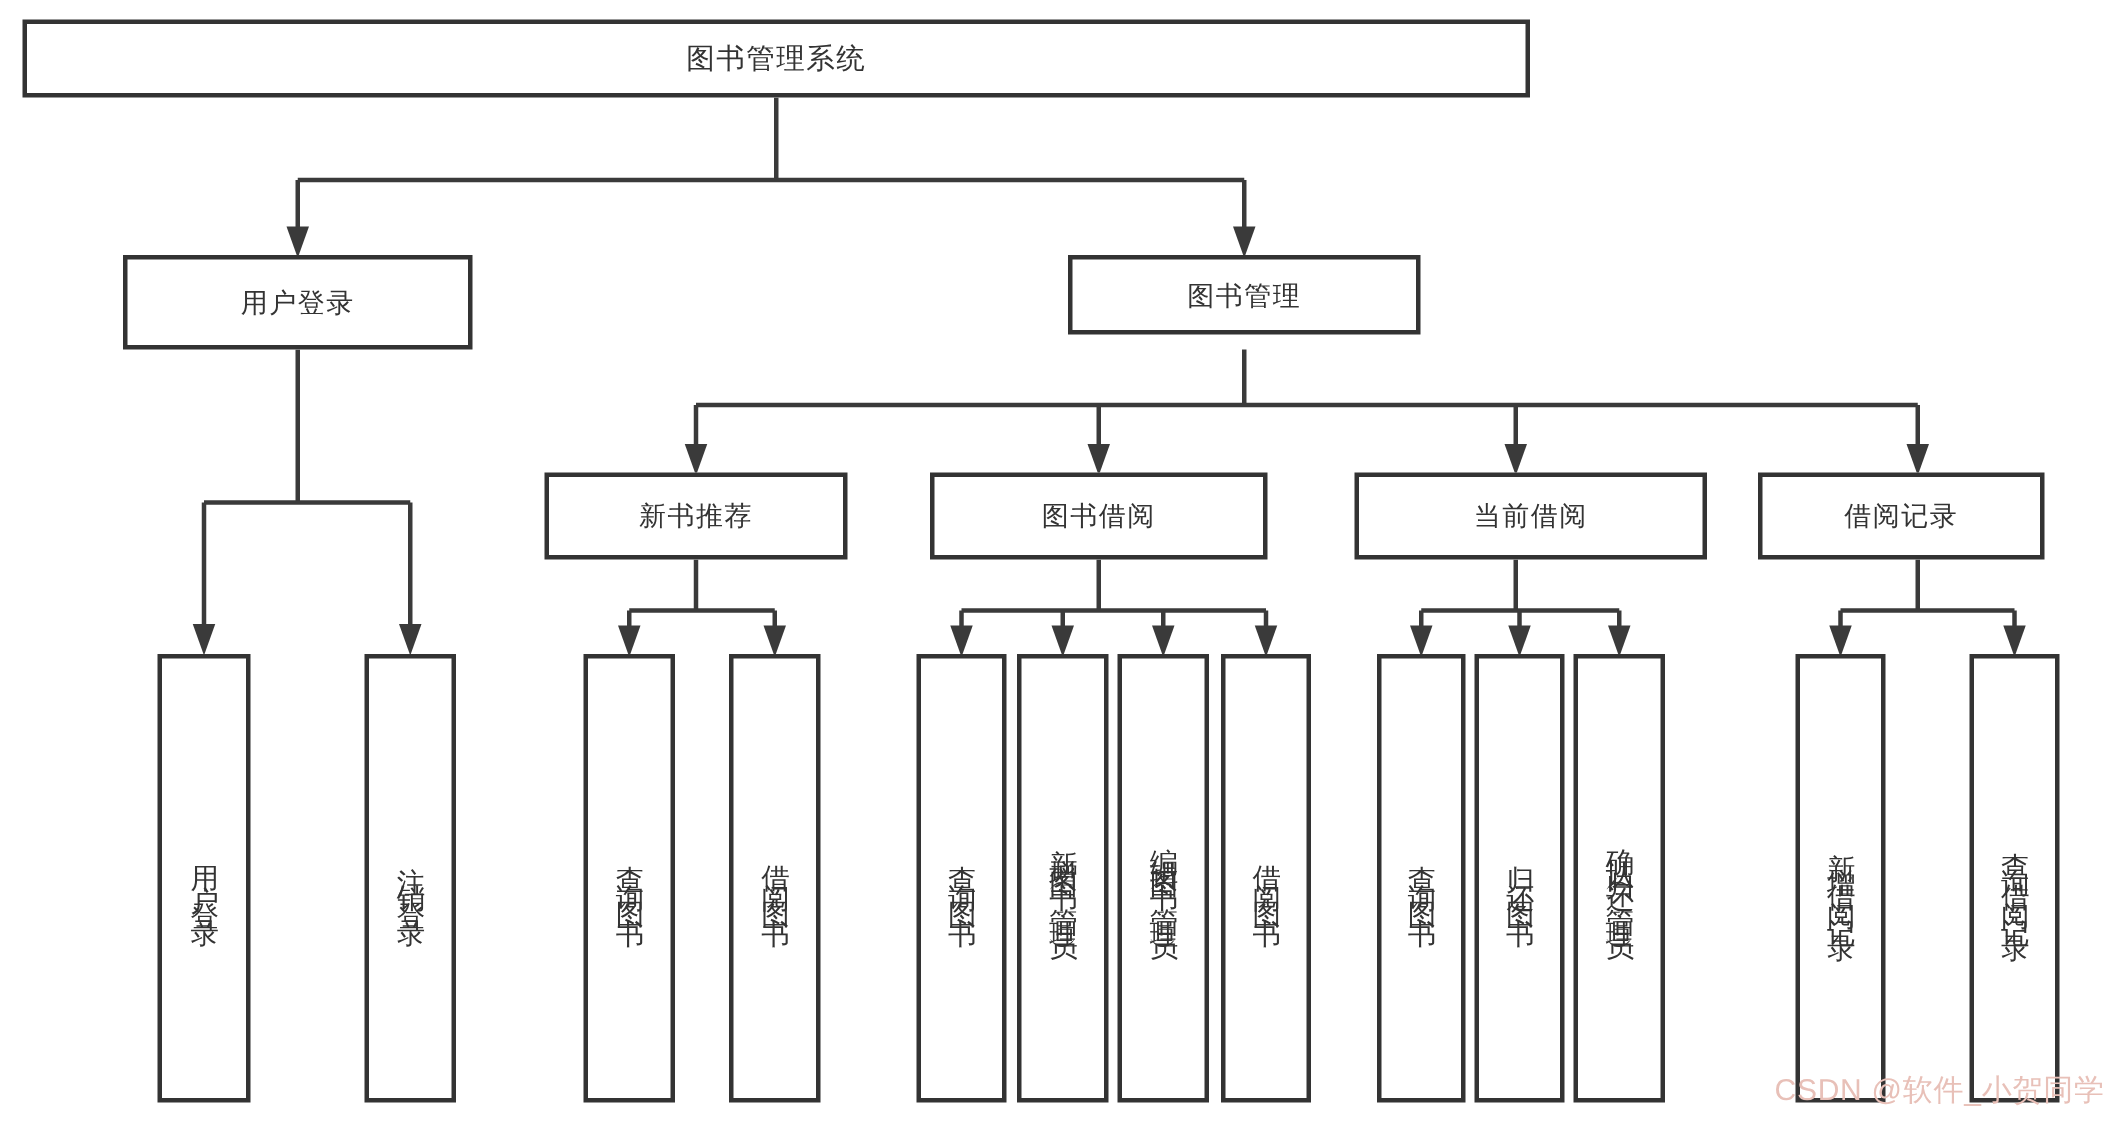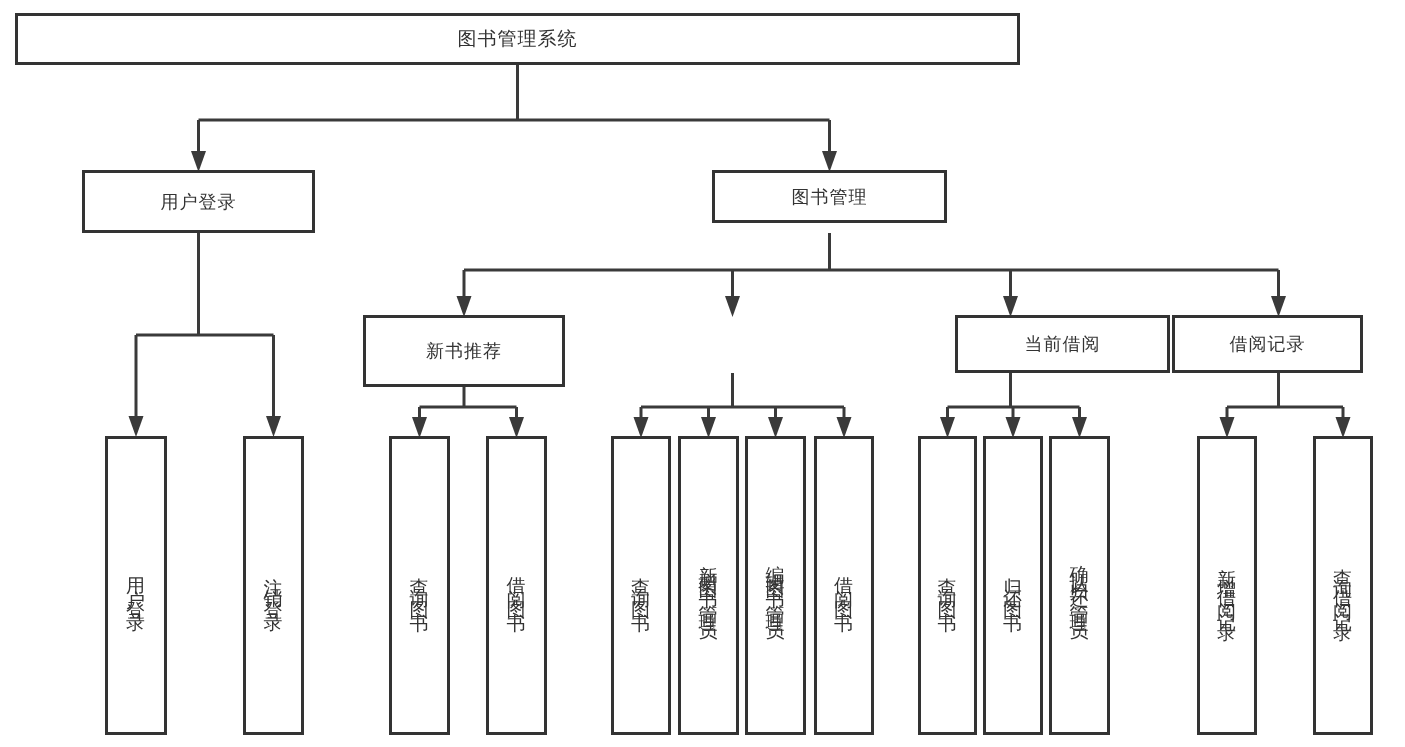--- a/index.html
+++ b/index.html
@@ -118,24 +118,27 @@
     <span>图书管理系统</span>
   </div>
 
   <div class="box" style="left:82px;top:170px;width:233px;height:63px">
     <span>用户登录</span>
   </div>
   <div class="box" style="left:712px;top:170px;width:235px;height:53px">
     <span>图书管理</span>
   </div>
 
-  <div class="box" style="left:363px;top:315px;width:202px;height:72px">
+  <div class="box" style="left:363px;top:315px;width:202px;height:58px">
     <span>新书推荐</span>
   </div>
-  <div class="box" style="left:955px;top:315px;width:215px;height:58px">
+  <div class="box" style="left:620px;top:315px;width:225px;height:58px">
+    <span>图书借阅</span>
+  </div>
+  <div class="box" style="left:903px;top:315px;width:235px;height:58px">
     <span>当前借阅</span>
   </div>
   <div class="box" style="left:1172px;top:315px;width:191px;height:58px">
     <span>借阅记录</span>
   </div>
 
   <div class="box leaf" style="left:105px;top:436px;width:62px;height:299px">
     <span class="ls-wide">用户登录</span>
   </div>
   <div class="box leaf" style="left:243px;top:436px;width:61px;height:299px">
@@ -172,14 +175,15 @@
     <span class="ls-tight">确认归还（管理员）</span>
   </div>
 
   <div class="box leaf" style="left:1197px;top:436px;width:60px;height:299px">
     <span class="ls-mid">新增借阅记录</span>
   </div>
   <div class="box leaf" style="left:1313px;top:436px;width:60px;height:299px">
     <span class="ls-mid">查询借阅记录</span>
   </div>
 
+  <div class="watermark">CSDN @软件_小贺同学</div>
 
 </div>
 
 </body></html>

